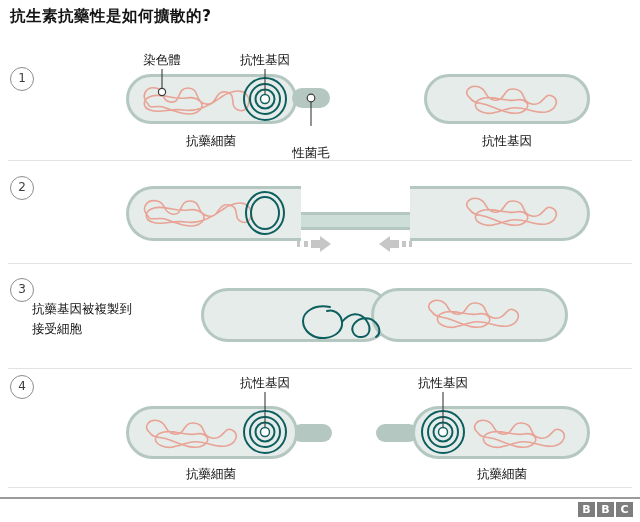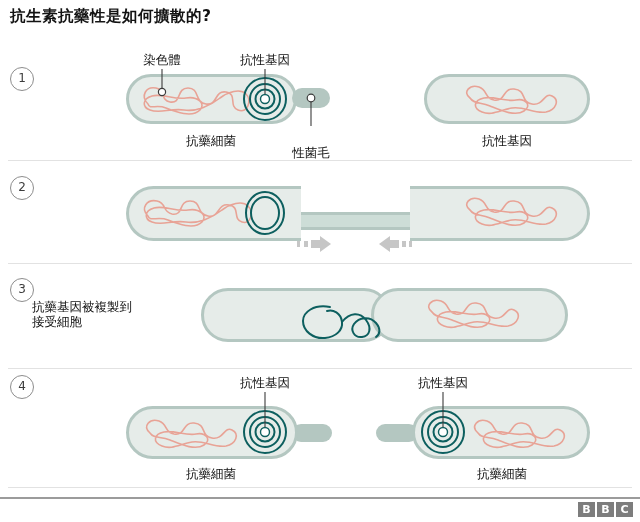--- a/index.html
+++ b/index.html
@@ -57,21 +57,21 @@
   .ov{position:absolute;left:0;top:0;width:640px;height:522px;pointer-events:none;}
 
   
   .lbl{
     position:absolute;font-size:12.5px;color:#111;white-space:nowrap;
     font-family:"DejaVu Sans","Liberation Sans",sans-serif;
   }
   .lbl.c{transform:translateX(-50%);}
   .caption{
     position:absolute;font-size:12.5px;color:#111;white-space:pre-line;
-    line-height:15px;
+    line-height:20px;
   }
 
   
   .bbc{position:absolute;display:flex;gap:2px;}
   .bbc span{
     display:block;width:17px;height:15px;background:#7d7d7d;color:#fff;
     font-size:11px;font-weight:bold;line-height:15px;text-align:center;
     font-family:"DejaVu Sans","Liberation Sans",sans-serif;
   }
 </style>

